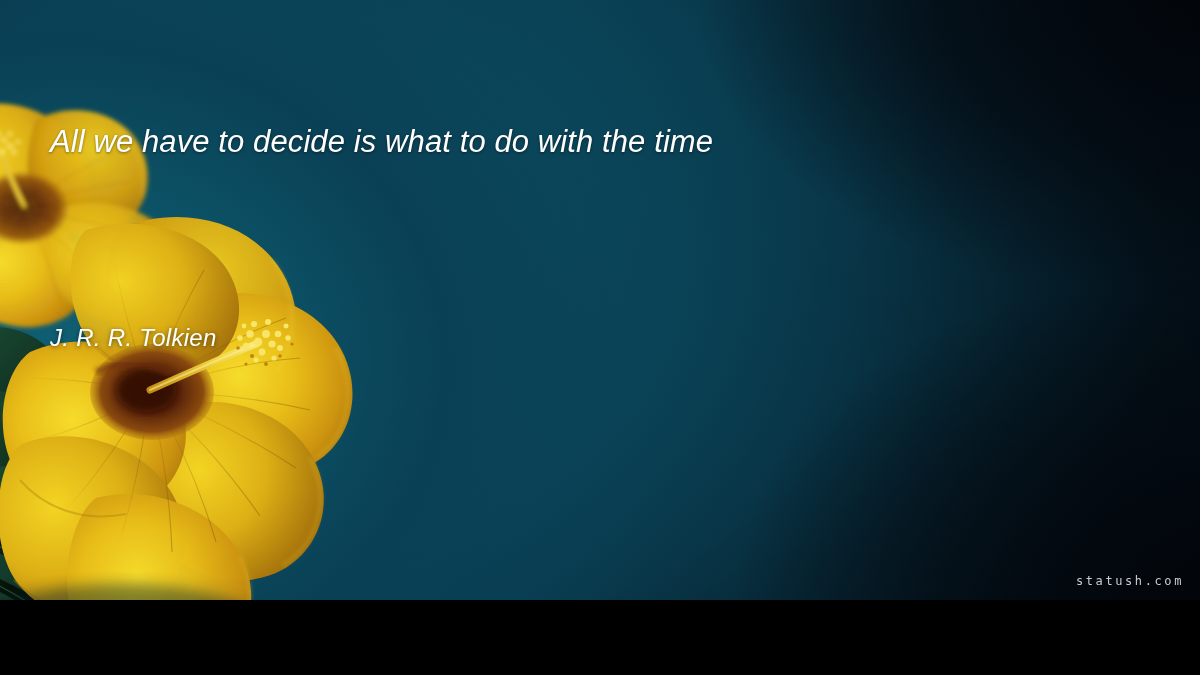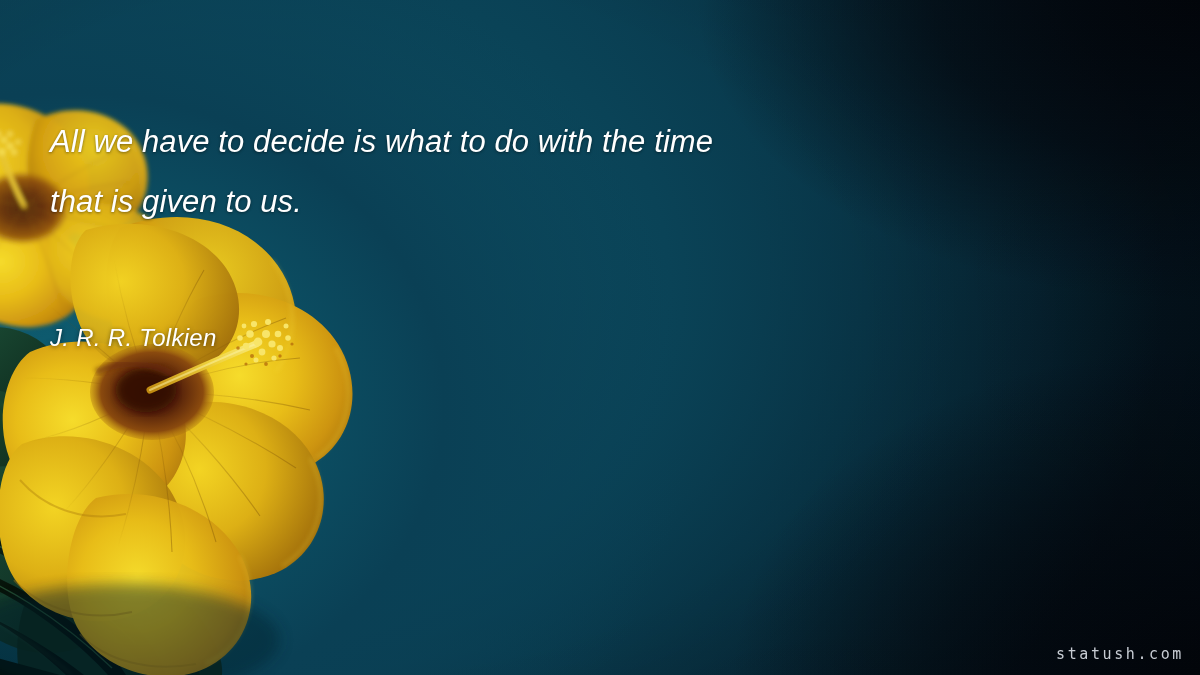--- a/index.html
+++ b/index.html
@@ -4,21 +4,21 @@
 <style>
   * { margin:0; padding:0; box-sizing:border-box; }
   html,body { background:#000; }
   body {
     width:1200px; height:675px; overflow:hidden;
     font-family:"Liberation Sans", sans-serif;
   }
 
   #canvas {
     position:relative;
-    width:1200px; height:675px;
+    width:1200px; height:600px;
     overflow:hidden;
     background:#08202e;
   }
 
   
   .bg-base {
     position:absolute; inset:0;
     background:
       radial-gradient(ellipse 620px 520px at 6% 60%, #0f6074 0%, #0c5266 32%, #0a4055 60%, rgba(8,40,58,0) 100%),
       radial-gradient(ellipse 900px 700px at 22% 42%, #0d5468 0%, #0a4357 45%, rgba(8,45,62,0) 100%),
@@ -73,21 +73,21 @@
     font-style:italic;
     font-weight:400;
     font-size:24px;
     color:#ffffff;
     letter-spacing:.3px;
     text-shadow:0 1px 4px rgba(0,0,0,.55);
   }
   .watermark {
     position:absolute;
     right:16px; bottom:12px;
-    font-size:15px;
+    font-size:12px;
     font-weight:400;
     color:#d8dde4;
     letter-spacing:2.6px;
     font-family:"DejaVu Sans Mono","Liberation Mono",monospace;
     opacity:.92;
   }
 </style>
 </head>
 <body>
 
@@ -298,20 +298,19 @@
 
         <ellipse cx="120" cy="640" rx="160" ry="56" fill="#05222e" opacity=".45" filter="url(#soft7)"></ellipse>
       </g>
 
       <rect x="300" y="0" width="60" height="675" fill="none"></rect>
     </svg>
   </div>
 
   <div class="quote-block">
     <div class="quote-line">All we have to decide is what to do with the time</div>
-    <div class="quote-line">that is given to us.</div>
   </div>
 
   <div class="author">J. R. R. Tolkien</div>
 
   <div class="watermark">statush.com</div>
 
 </div>
 
 </body></html>

